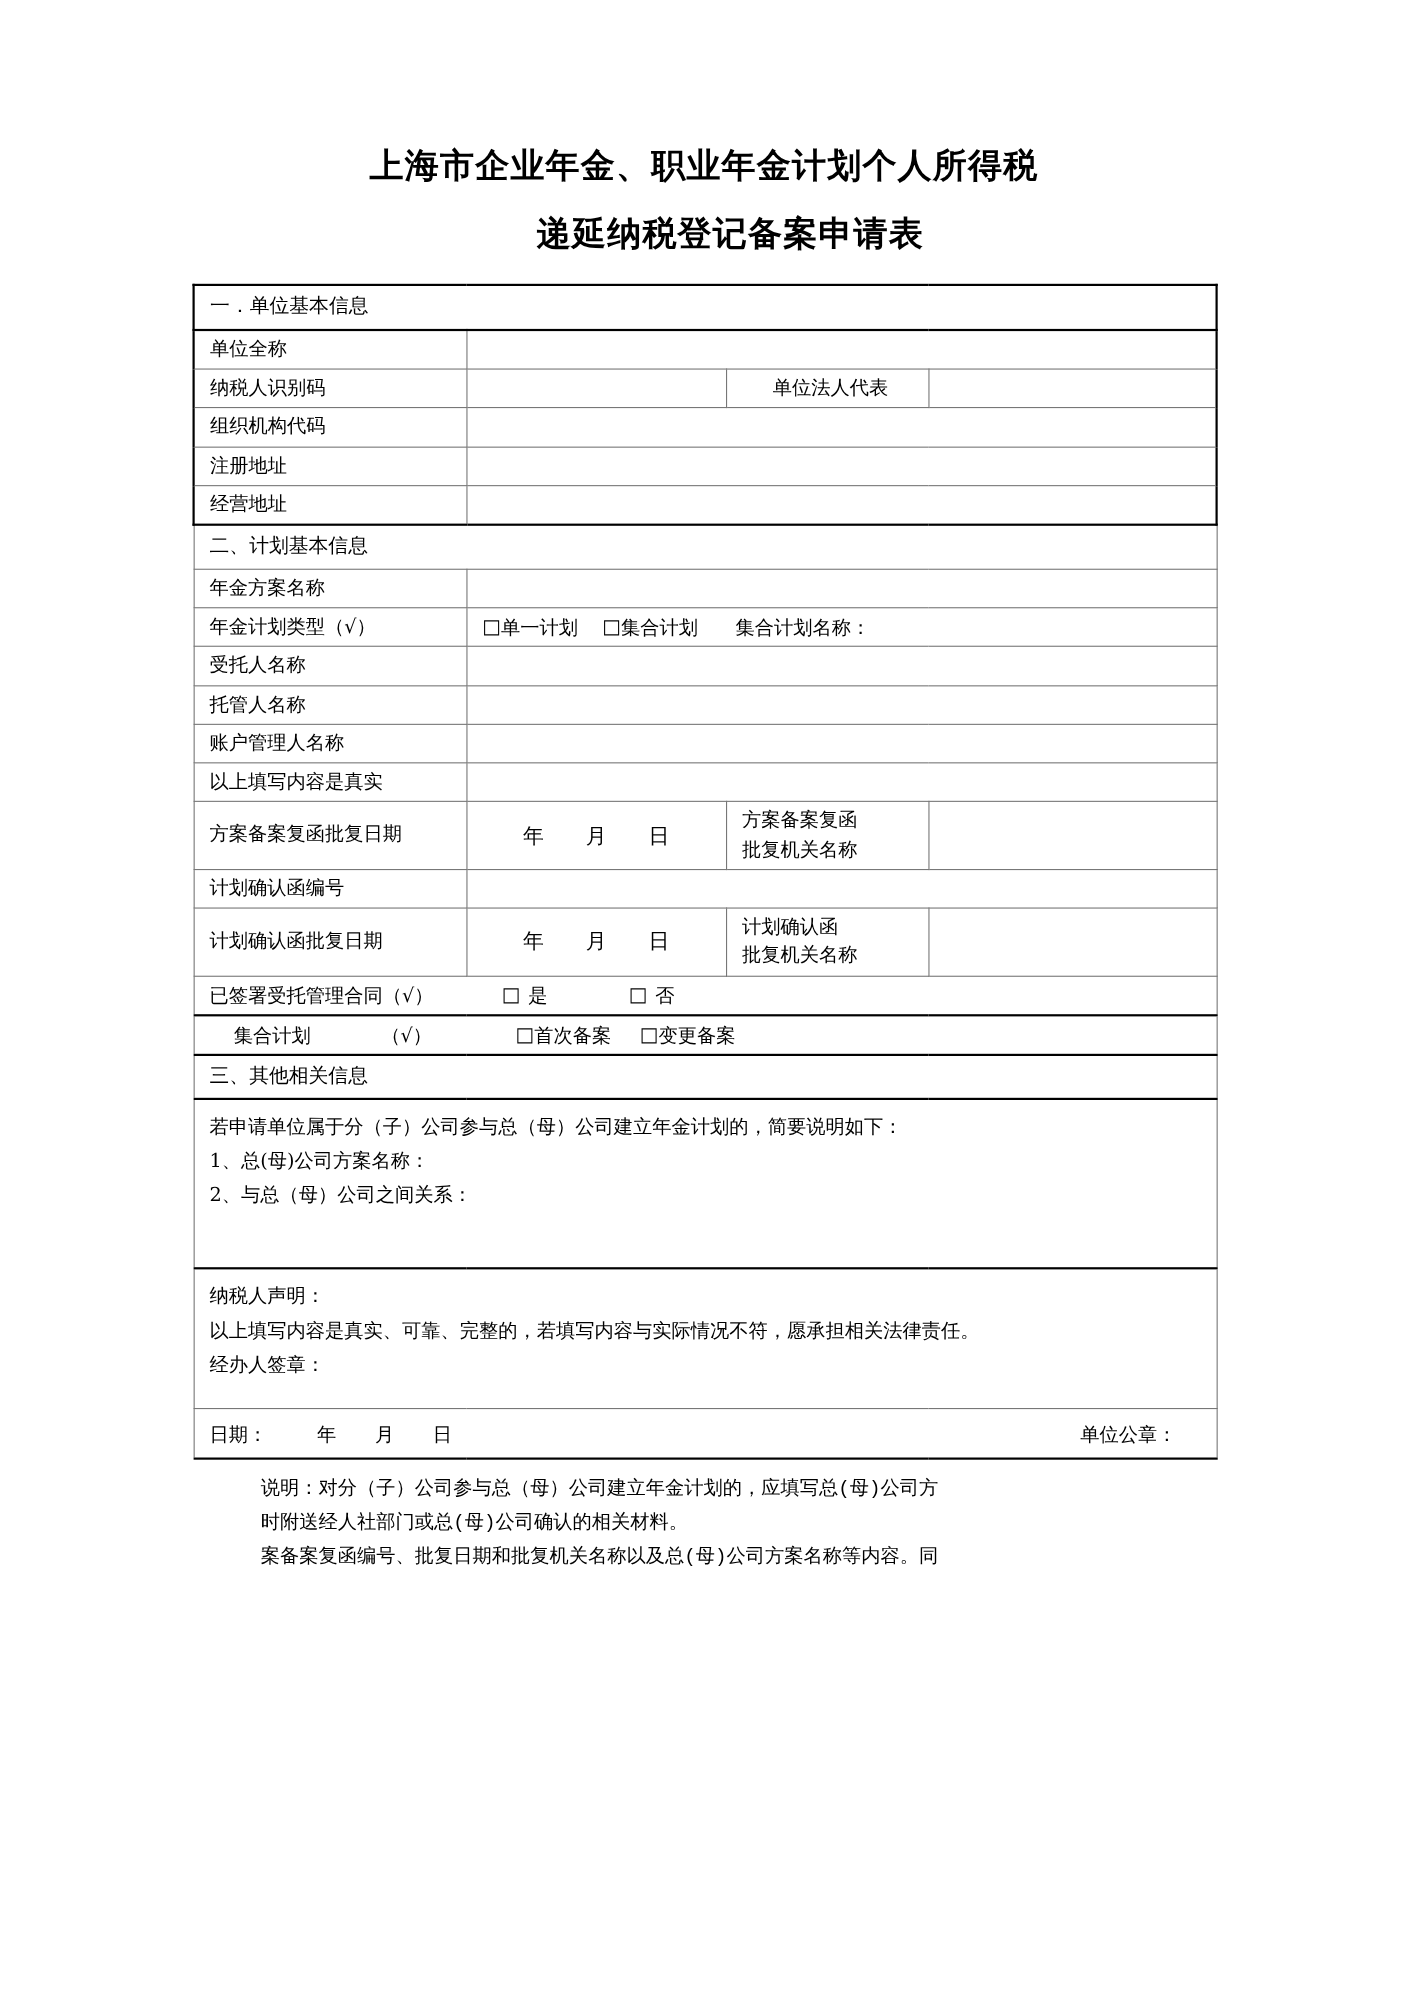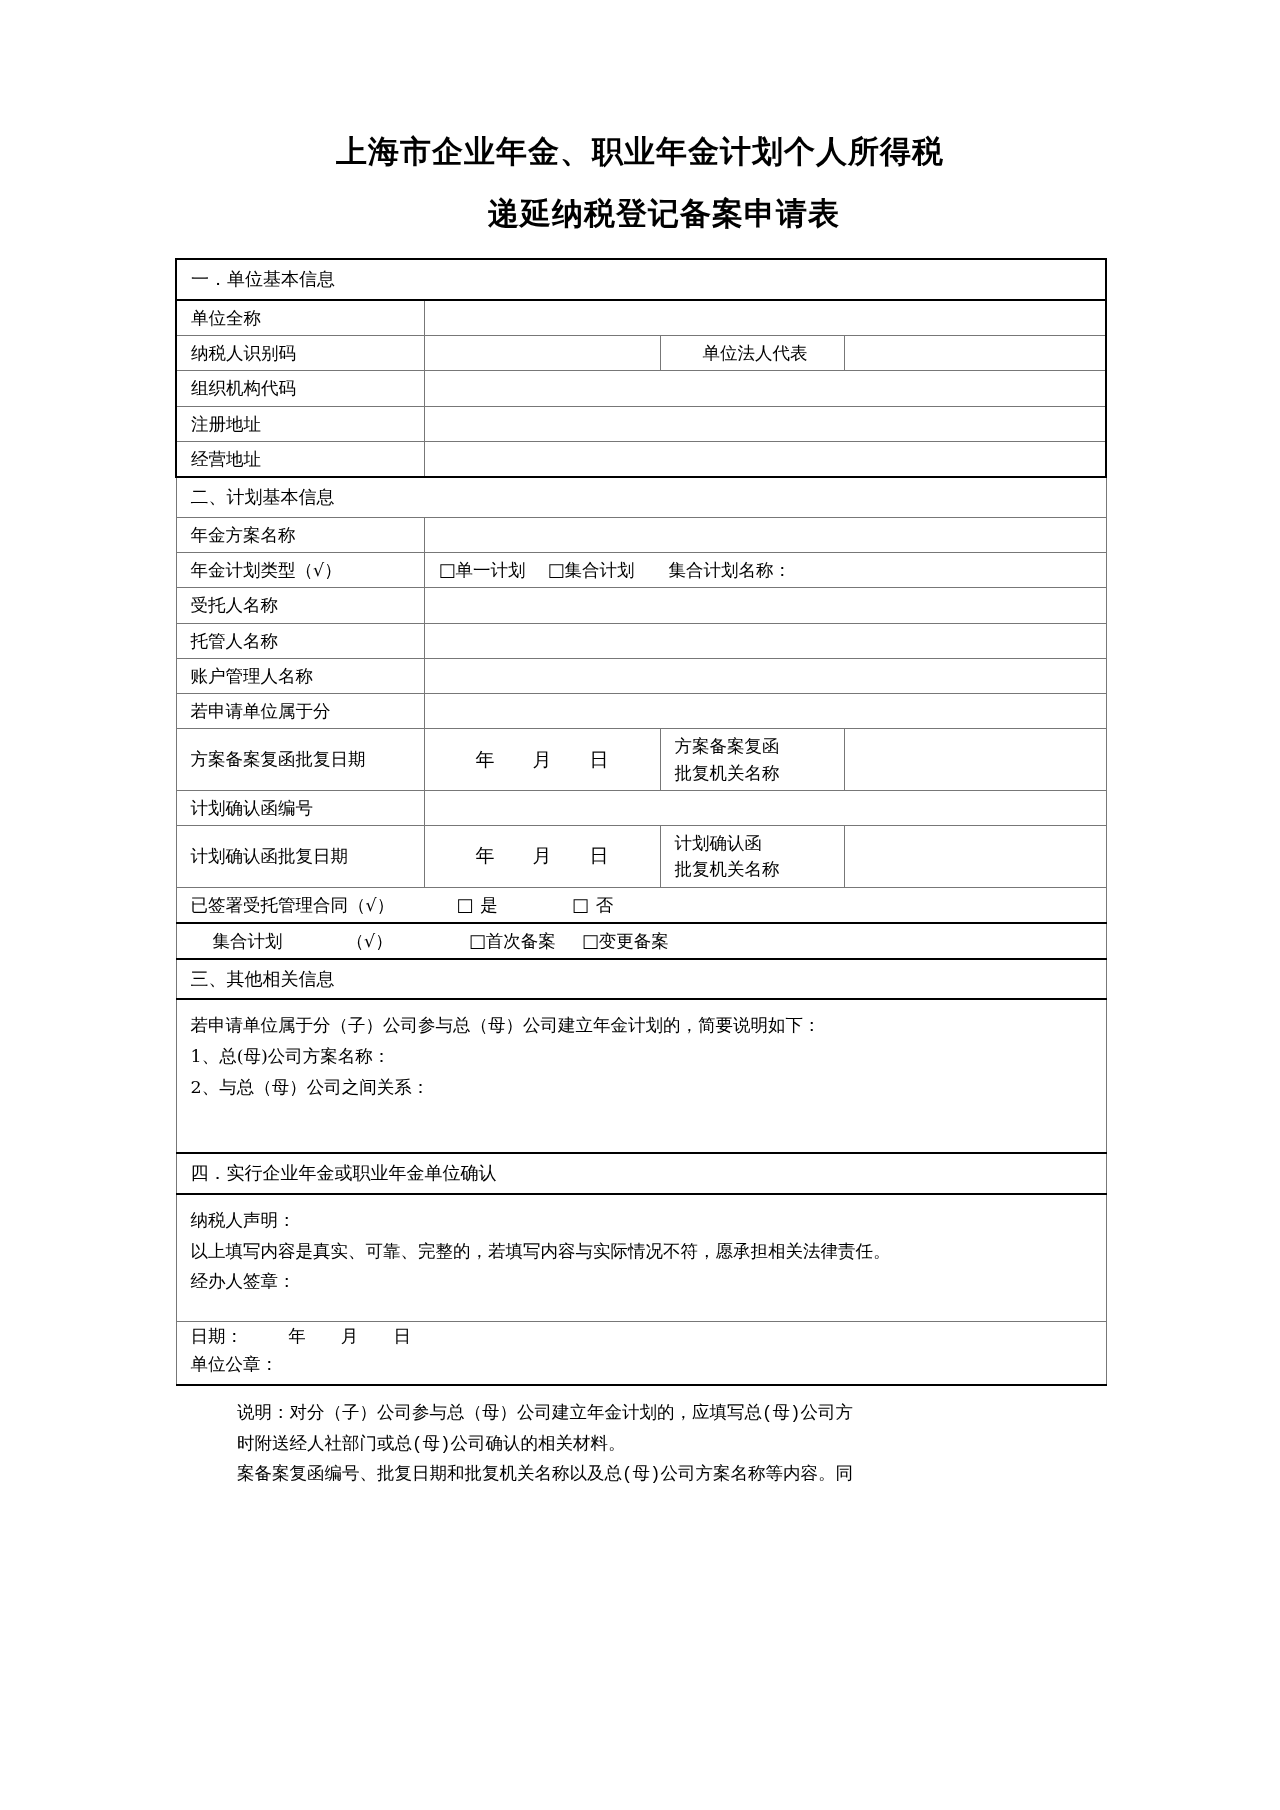--- a/index.html
+++ b/index.html
@@ -114,21 +114,20 @@
     line-height: 1.75;
     font-size: 17.5px;
   }
   .multiline .ln { display: block; white-space: nowrap; }
 
   .sig-line {
     display: flex;
     justify-content: space-between;
     padding: 0 36px 0 14px;
     line-height: 1.6;
-    flex-direction: column;
   }
 
   
   .note {
     width: 930px;
     margin: 8px auto 0 auto;
     font-family: Liberation Mono, monospace;
     font-size: 17.5px;
     line-height: 1.75;
     padding-left: 62px;
@@ -268,21 +267,21 @@
         <td class="tall-1">
           <div class="cellpad">账户管理人名称</div>
         </td>
         <td colspan="3" class="tall-1">
           <div class="cellpad"></div>
         </td>
       </tr>
 
       <tr>
         <td class="tall-1">
-          <div class="cellpad">若申请单位属于分</div>
+          <div class="cellpad">以上填写内容是真实</div>
         </td>
         <td colspan="3" class="tall-1">
           <div class="cellpad"></div>
         </td>
       </tr>
 
       <tr>
         <td class="tall-4">
           <div class="cellpad">方案备案复函批复日期</div>
         </td>
@@ -379,25 +378,20 @@
       <tr>
         <td colspan="4" style="height:152px; vertical-align:top" class="mb-bottom">
           <div class="multiline">
             <span class="ln">若申请单位属于分（子）公司参与总（母）公司建立年金计划的，简要说明如下：</span>
             <span class="ln">1、总(母)公司方案名称：</span>
             <span class="ln">2、与总（母）公司之间关系：</span>
           </div>
         </td>
       </tr>
 
-      <tr>
-        <td colspan="4" class="tall-1 mb-bottom">
-          <div class="sec-head">四．实行企业年金或职业年金单位确认</div>
-        </td>
-      </tr>
       <tr>
         <td colspan="4" style="height:126px; vertical-align:top">
           <div class="multiline">
             <span class="ln">纳税人声明：</span>
             <span class="ln">以上填写内容是真实、可靠、完整的，若填写内容与实际情况不符，愿承担相关法律责任。</span>
             <span class="ln">经办人签章：</span>
           </div>
         </td>
       </tr>
       <tr>

